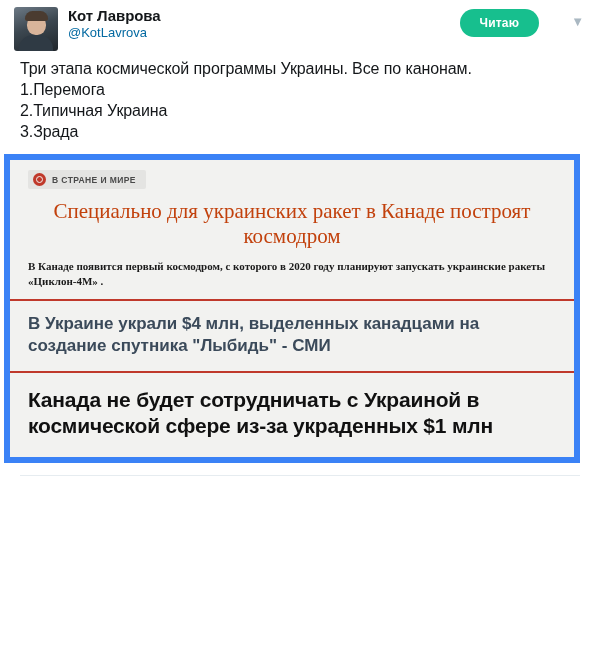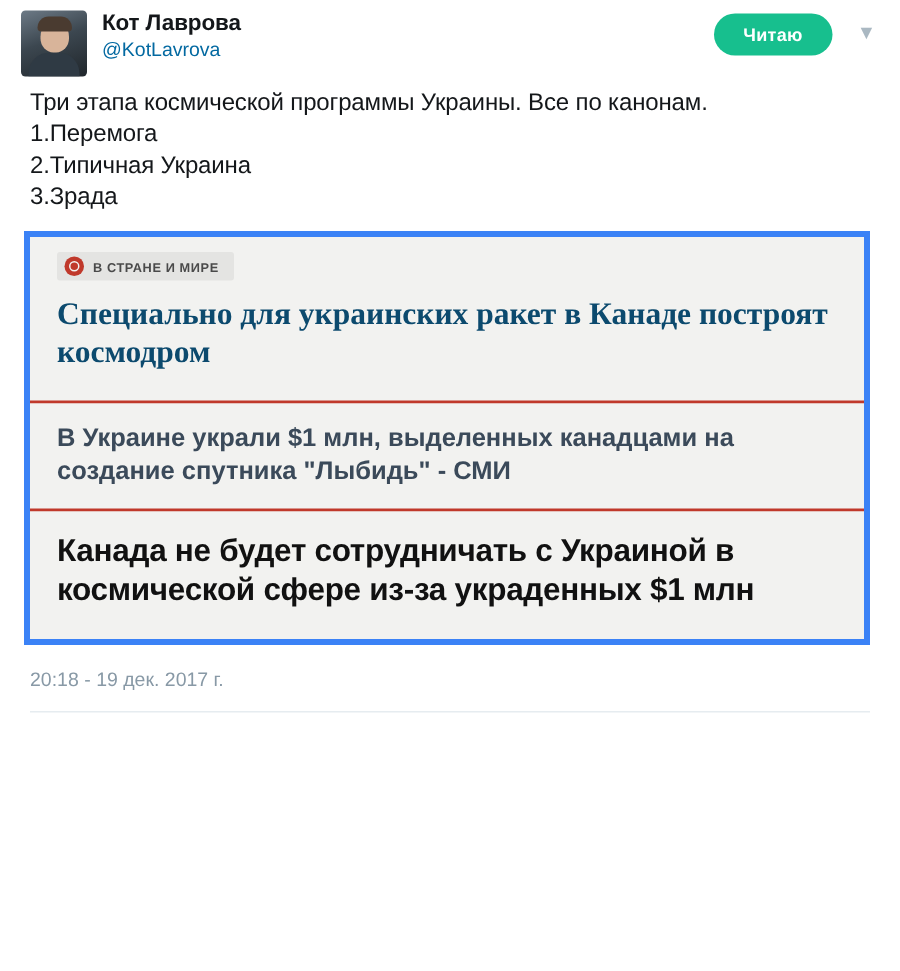--- a/index.html
+++ b/index.html
@@ -79,21 +79,21 @@
   }
   .handle {
     font-size: 13px;
     color: #0369a1;
     margin-top: 2px;
   }
   .header-right {
     margin-left: auto;
     display: flex;
     align-items: flex-start;
-    gap: 14px;
+    gap: 30px;
     padding-top: 3px;
   }
   .follow-btn {
     background: #17bf8e;
     color: #ffffff;
     font-size: 12px;
     font-weight: bold;
     border: none;
     border-radius: 16px;
     padding: 8px 20px;
@@ -112,22 +112,22 @@
   .tweet-text {
     padding: 10px 20px 6px 20px;
     font-size: 16px;
     line-height: 1.32;
     color: #14171a;
     white-space: pre-line;
     letter-spacing: -0.1px;
   }
   
   .media {
-    margin: 6px 20px 0 16px;
-    border: 4px solid #3b82f6;
+    margin: 6px 20px 0 4px;
+    border: 6px solid #3b82f6;
     background: #f2f2f0;
     overflow: hidden;
   }
   .news-block {
     background: #f2f2f0;
     padding: 10px 18px 10px 18px;
   }
   .rubric {
     display: inline-flex;
     align-items: center;
@@ -158,24 +158,25 @@
   }
   .rubric-label {
     font-size: 8.5px;
     font-weight: bold;
     color: #4a4a4a;
     letter-spacing: 0.4px;
   }
   .news-head {
     font-family: "Liberation Serif", serif;
     font-size: 21px;
-    font-weight: bold;
+    font-weight: normal;
     line-height: 1.18;
-    color: #0c4a6e;
+    color: #c2410c;
     margin: 0 0 10px 0;
+    text-align: center;
   }
   .news-meta {
     display: flex;
     align-items: center;
     gap: 5px;
     margin-bottom: 8px;
   }
   .clock-icon {
     width: 10px;
     height: 10px;
@@ -276,34 +277,32 @@
 3.Зрада</div>
 
   <div class="media">
 
     <div class="news-block">
       <div class="rubric">
         <span class="rubric-dot"></span>
         <span class="rubric-label">В СТРАНЕ И МИРЕ</span>
       </div>
       <div class="news-head">Специально для украинских ракет в Канаде построят космодром</div>
+      <div class="news-lead">В Канаде появится первый космодром, с которого в 2020 году планируют запускать украинские ракеты «Циклон-4М» .</div>
     </div>
 
     <div class="sep-red"></div>
 
     <div class="news-block-2">
-      <div class="news-head-2">В Украине украли $1 млн, выделенных канадцами на создание спутника "Лыбидь" - СМИ</div>
+      <div class="news-head-2">В Украине украли $4 млн, выделенных канадцами на создание спутника "Лыбидь" - СМИ</div>
     </div>
 
     <div class="sep-red"></div>
 
     <div class="news-block-3">
       <div class="news-head-3">Канада не будет сотрудничать с Украиной в космической сфере из-за украденных $1 млн</div>
     </div>
 
   </div>
 
-  <div class="tweet-footer">
-    <span class="timestamp">20:18 - 19 дек. 2017 г.</span>
-  </div>
   <div class="divider"></div>
 
 </div>
 
 </body></html>

